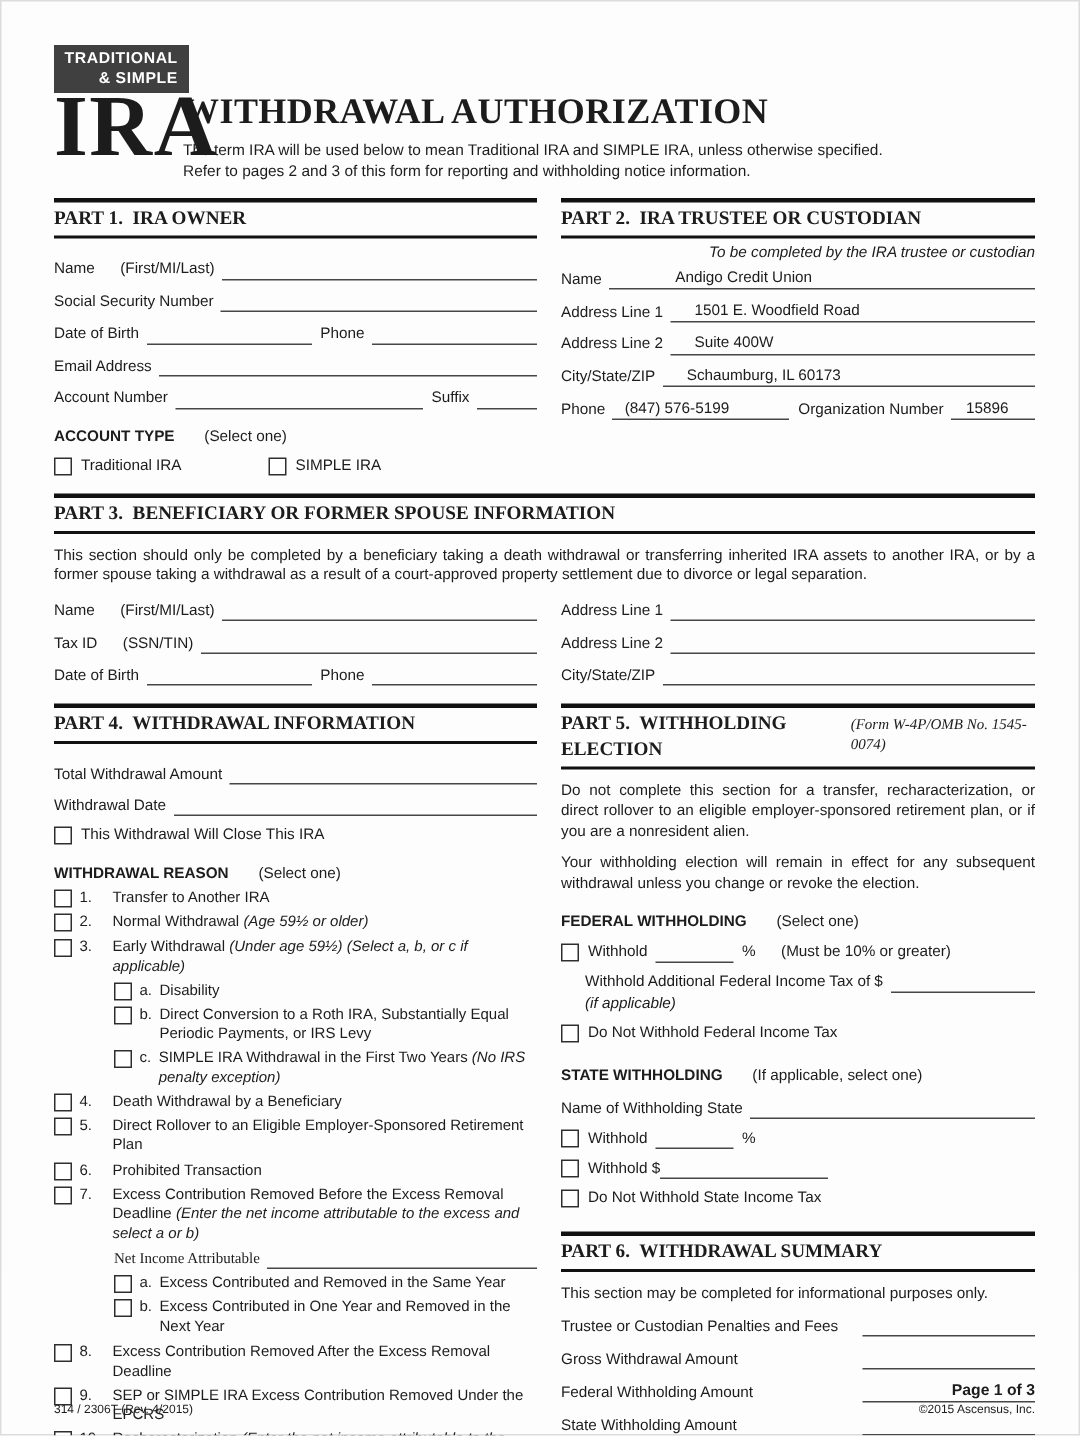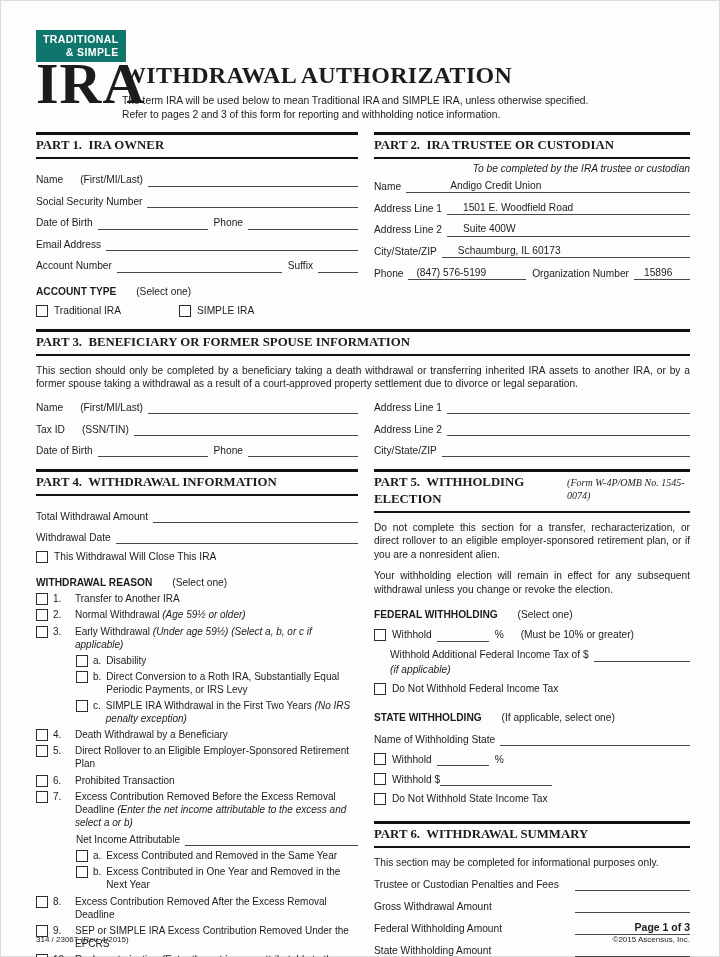--- a/index.html
+++ b/index.html
@@ -4,21 +4,21 @@
 <style>
   html,body{margin:0;padding:0;background:#e9e9e9;}
   .sheet{
     width:720px;height:957px;background:#fdfdfd;position:relative;
     box-sizing:border-box;padding:30px 30px 0 36px;overflow:hidden;
     color:#1c1c1c;font-family:"Liberation Sans",sans-serif;font-size:10.2px;line-height:1.3;
     box-shadow:inset 0 0 0 1px #dcdcdc;
   }
   .hdr{display:flex;margin-bottom:10px;}
   .logo{width:86px;flex:none;}
-  .badge{background:#0f766e;color:#fff;font-weight:bold;font-size:10.5px;line-height:1.25;
+  .badge{background:#404040;color:#fff;font-weight:bold;font-size:10.5px;line-height:1.25;
     padding:3px 7px;display:inline-block;letter-spacing:.4px;}
   .badge .l2{text-align:right;}
   .ira{font-family:"Liberation Serif",serif;font-weight:bold;font-size:58px;line-height:.95;letter-spacing:1px;margin-top:-6px;}
   .titleblock{margin-top:30px;}
   .doc-title{font-family:"Liberation Serif",serif;font-weight:bold;font-size:24px;letter-spacing:.3px;}
   .doc-sub{font-size:10.3px;line-height:1.35;margin-top:3px;}
   .sec-head{border-top:3px solid #111;border-bottom:2px solid #111;
     font-family:"Liberation Serif",serif;font-weight:bold;font-size:12.8px;
     padding:2px 0 3px;white-space:pre-wrap;display:flex;align-items:baseline;justify-content:space-between;}
   .sec-head .hnote{font-family:"Liberation Serif",serif;font-weight:normal;font-style:italic;font-size:10px;white-space:normal;}
@@ -34,21 +34,21 @@
   .cb{width:10px;height:10px;border:1.3px solid #2e2e2e;flex:none;display:inline-block;background:#fff;margin-top:1px;}
   .opt{display:flex;gap:6px;align-items:flex-start;margin-top:6px;}
   .bh{font-weight:bold;margin-top:40px;}
   .it{font-style:italic;}
   .rightnote{text-align:right;font-style:italic;margin-top:3px;}
   .para{text-align:justify;margin-top:8px;line-height:1.33;}
   .reason{display:flex;gap:5px;margin-top:3.2px;font-size:10px;line-height:1.3;align-items:flex-start;}
   .rnum{min-width:17px;flex:none;}
   .rtext{flex:1;}
   .sub{margin-left:40px;}
-  .subfield{display:flex;align-items:flex-end;margin-left:40px;margin-top:3.2px;font-size:10px;}
+  .subfield{display:flex;align-items:flex-end;margin-left:40px;margin-top:3.2px;font-size:10px;font-family:Liberation Serif, serif;}
   .sumrow{display:flex;align-items:flex-end;margin-top:8px;}
   .sumlabel{width:196px;flex:none;}
   .footer{position:absolute;left:36px;right:30px;bottom:12px;display:flex;justify-content:space-between;align-items:flex-end;}
   .formnum{font-size:8px;}
   .pagenum{font-weight:bold;font-size:10.5px;text-align:right;}
   .copy{font-size:8px;text-align:right;}
   .mt12{margin-top:12px;}
   .inlinegap{margin-left:6px;}
 </style>
 </head>

